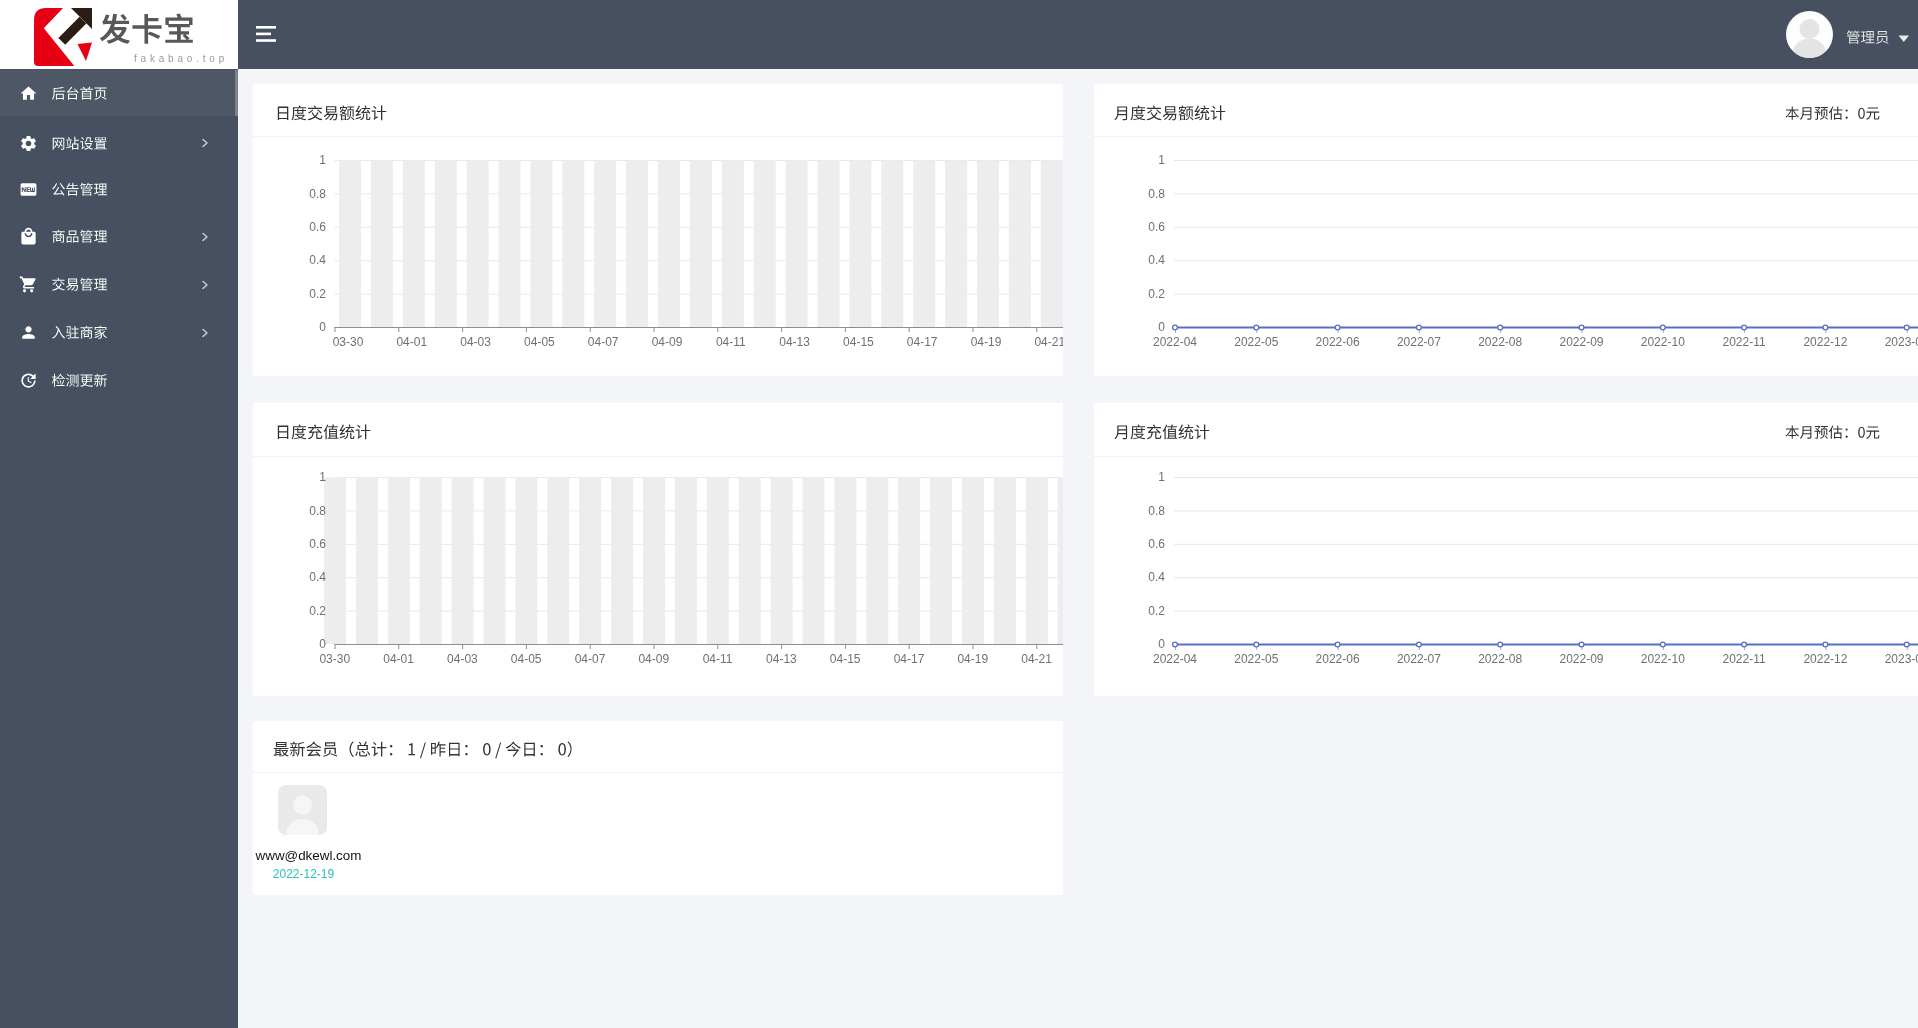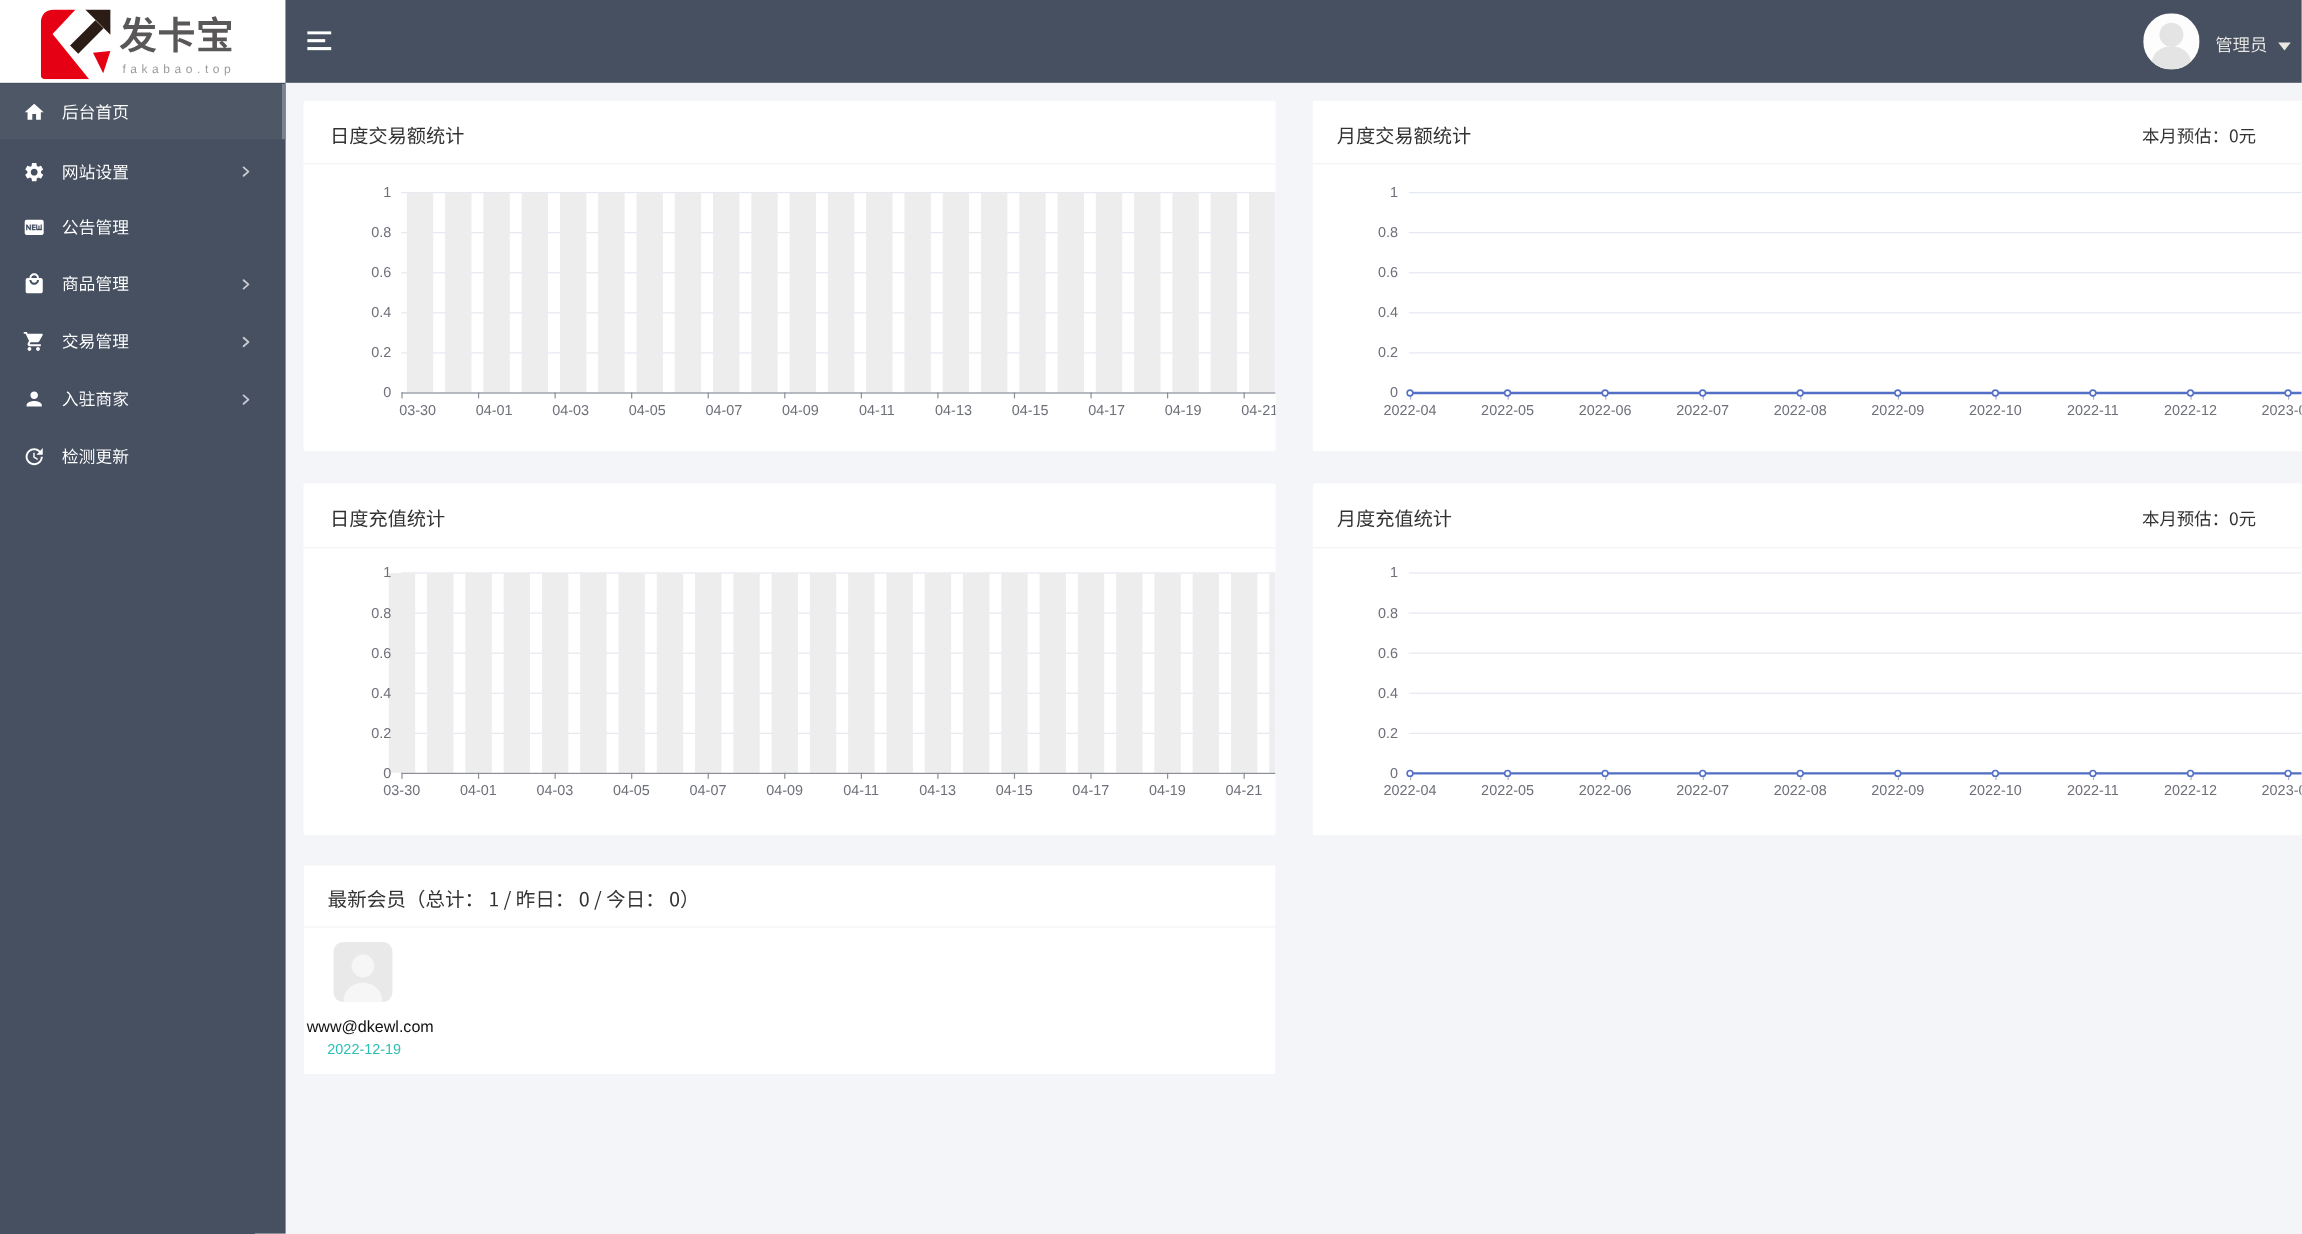--- a/index.html
+++ b/index.html
@@ -1,16 +1,16 @@
 <!DOCTYPE html>
 <html><head><meta charset="utf-8"><style>
 html,body{margin:0;padding:0;width:1918px;height:1028px;overflow:hidden;background:#f4f5f8;font-family:"Liberation Sans",sans-serif;}
 .abs{position:absolute;}
 svg{display:block;}
-.lat{font-family:"Liberation Sans",sans-serif;}
+.lat{font-family:"Liberation Sans",sans-serif;margin-left:32px;}
 </style></head><body>
 <div class="abs" style="left:0;top:0;width:238px;height:1028px;background:#465060"></div>
 <div class="abs" style="left:0;top:0;width:238px;height:69px;background:#fff"></div>
 <svg class="abs" style="left:34px;top:8px" width="59" height="58" viewBox="0 0 59 58">
 <path d="M12 0 H29 L9.8 20.3 L40.3 58 H4 Q0 58 0 54 V12 Q0 0 12 0 Z" fill="#e60013"></path>
 <path d="M24.4 29.9 L45.5 8.8 L52.3 15.6 L31.2 36.7 Z" fill="#2b1d16"></path>
 <path d="M37 0 H58 V21 Z" fill="#2b1d16"></path>
 <path d="M43.5 36 L58 34.5 L52 53 Z" fill="#e60013"></path>
 </svg>
 <svg class="abs" style="left:0;top:0" width="238" height="69" viewBox="0 0 238 69">

